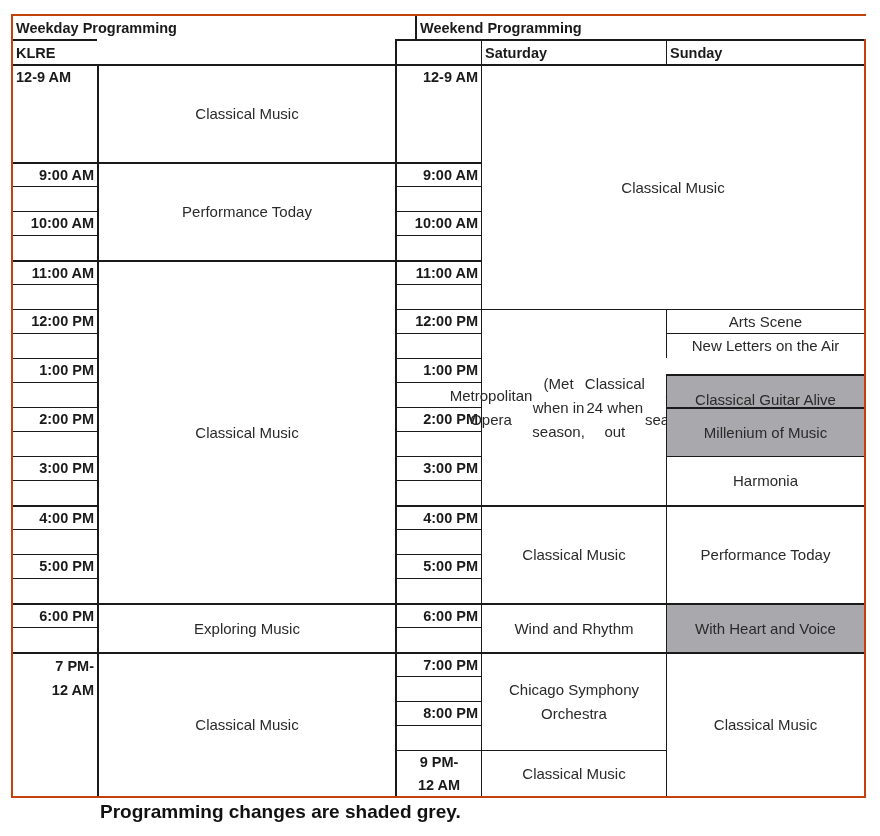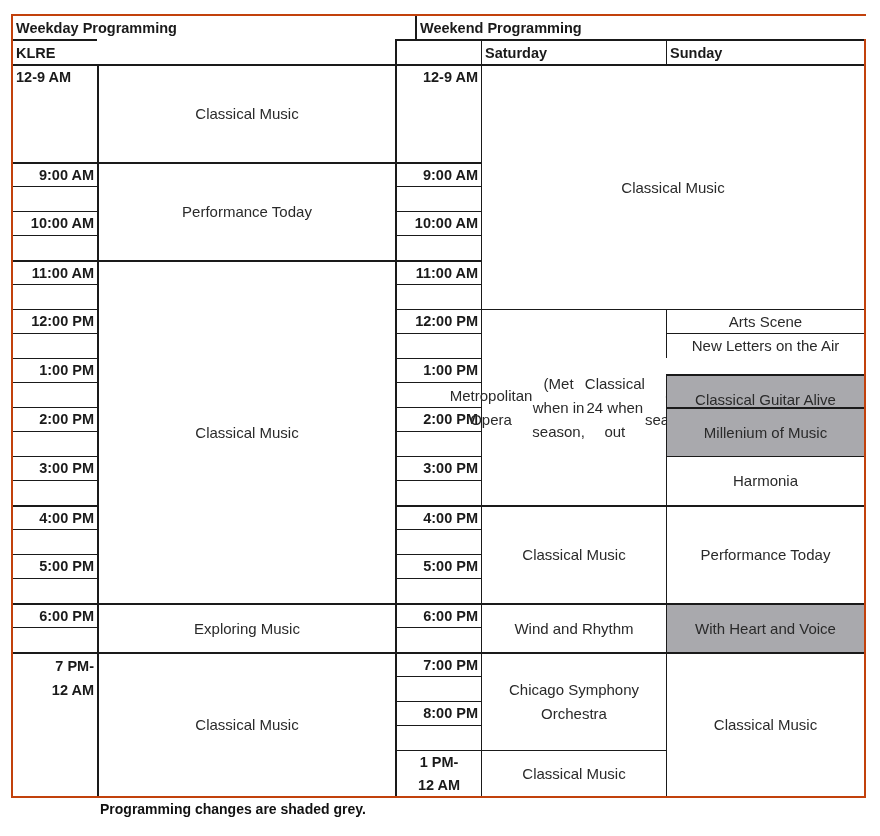--- a/index.html
+++ b/index.html
@@ -15,21 +15,21 @@
   .time { font-weight: bold; font-size: 14.5px; justify-content: flex-end; align-items: flex-start;
           padding-right: 3px; line-height: 22px; }
   .time.left { justify-content: flex-start; padding-left: 3px; }
   .time.center { justify-content: center; text-align: center; padding-right: 0; }
   .prog { color: #2a2a2a; font-size: 15px; }
   .shaded { background: #a9a9ad; }
   .bt { border-top: 1.5px solid #1a1a1a; }
   .bt2 { border-top: 2px solid #1a1a1a; }
   .bl { border-left: 1.5px solid #1a1a1a; }
   .bl2 { border-left: 2px solid #1a1a1a; }
-  .footer { position: absolute; left: 100px; top: 801px; font-weight: bold; font-size: 14px;
+  .footer { position: absolute; left: 100px; top: 801px; font-weight: bold; font-size: 19px;
             color: #111; }
 </style>
 </head>
 <body>
 
 <div class="grid">
 
   <div class="cell hdr" style="left:0;top:0;width:382px;height:23px;">Weekday Programming</div>
   <div class="cell hdr bl2" style="left:382px;top:0;width:469px;height:23px;margin-left:20px;">Weekend Programming</div>
 
@@ -89,21 +89,21 @@
   <div class="cell bt bl2" style="left:382px;top:513px;width:86px;height:25px;"></div>
   <div class="cell time bt bl2" style="left:382px;top:538px;width:86px;height:24px;">5:00 PM</div>
   <div class="cell bt bl2" style="left:382px;top:562px;width:86px;height:25px;"></div>
   <div class="cell time bt2 bl2" style="left:382px;top:587px;width:86px;height:24px;">6:00 PM</div>
   <div class="cell bt bl2" style="left:382px;top:611px;width:86px;height:25px;"></div>
   <div class="cell time bt2 bl2" style="left:382px;top:636px;width:86px;height:24px;">7:00 PM</div>
   <div class="cell bt bl2" style="left:382px;top:660px;width:86px;height:25px;"></div>
   <div class="cell time bt bl2" style="left:382px;top:685px;width:86px;height:24px;">8:00 PM</div>
   <div class="cell bt bl2" style="left:382px;top:709px;width:86px;height:25px;"></div>
   <div class="cell time center bt bl2" style="left:382px;top:734px;width:86px;height:46px;flex-direction:column;align-items:center;justify-content:center;">
-    <span style="line-height:23px;">1 PM-</span>
+    <span style="line-height:23px;">9 PM-</span>
     <span style="line-height:23px;">12 AM</span>
   </div>
 
   <div class="cell prog bt2 bl" style="left:468px;top:48px;width:383px;height:245px;">Classical Music</div>
 
   <div class="cell prog bt bl" style="left:468px;top:293px;width:185px;height:196px;">
     <span>Metropolitan Opera</span>
     <span>(Met when in season,</span>
     <span>Classical 24 when out</span>
     <span>of season)</span>

